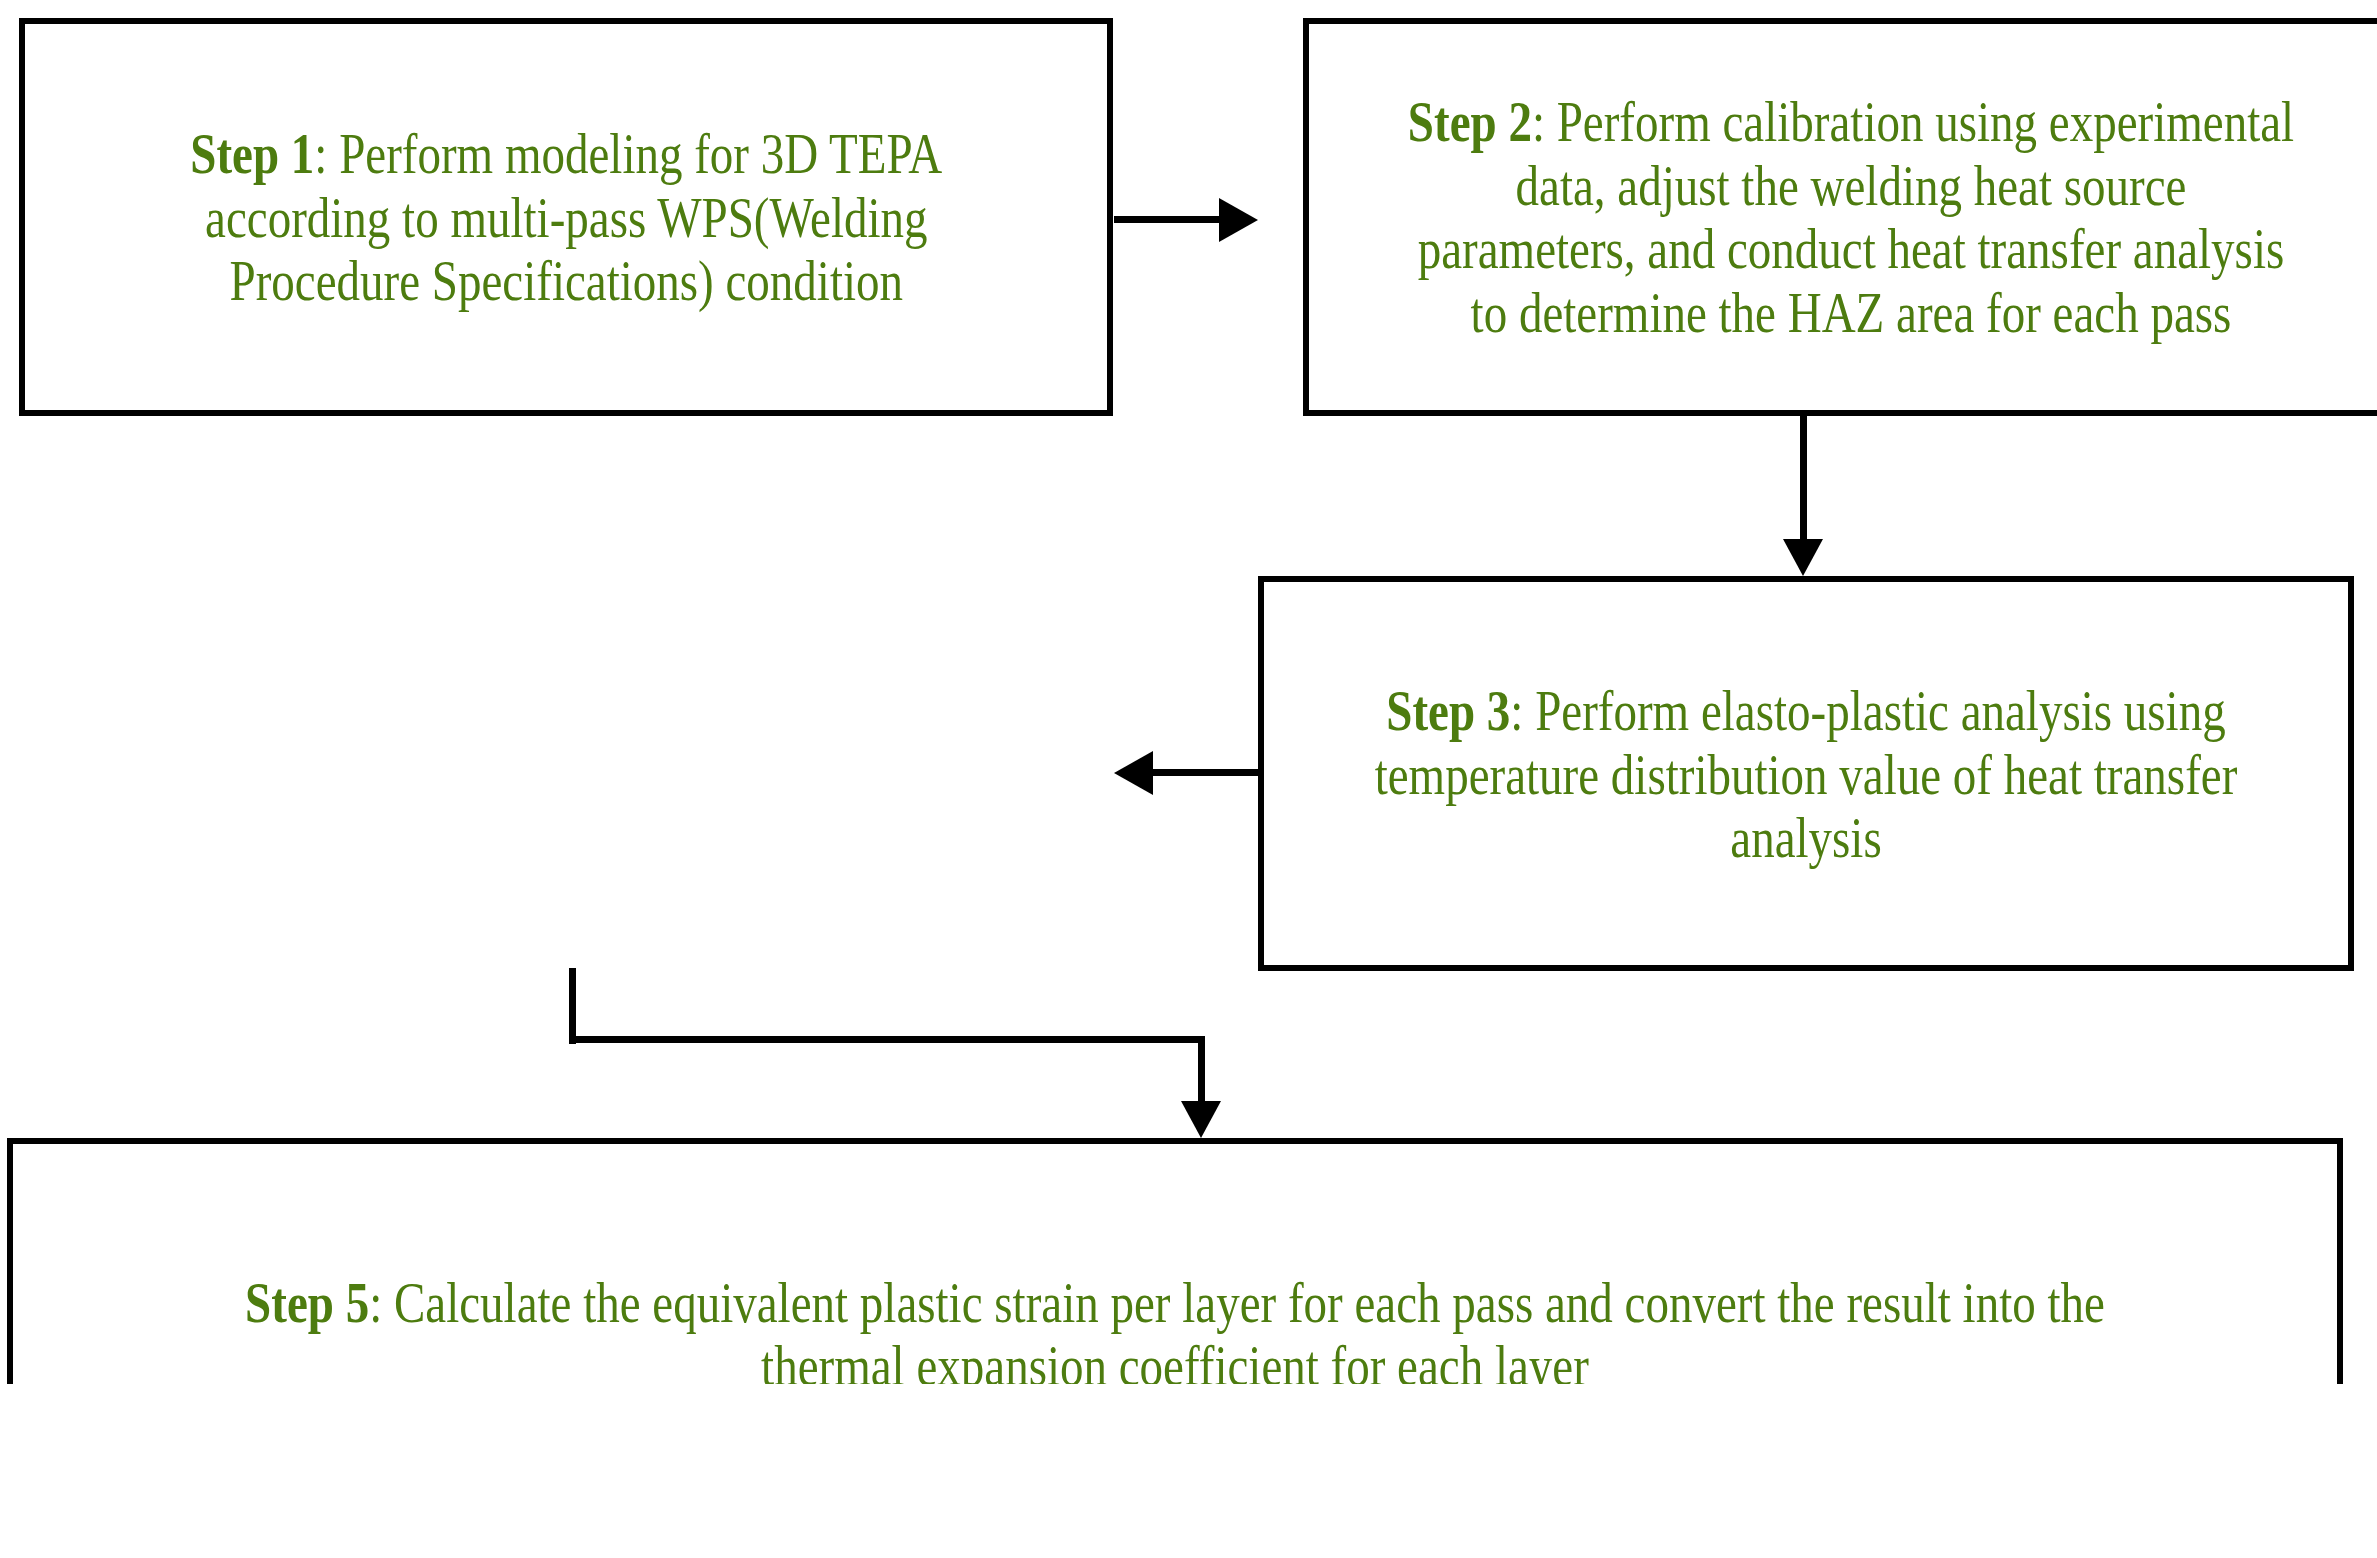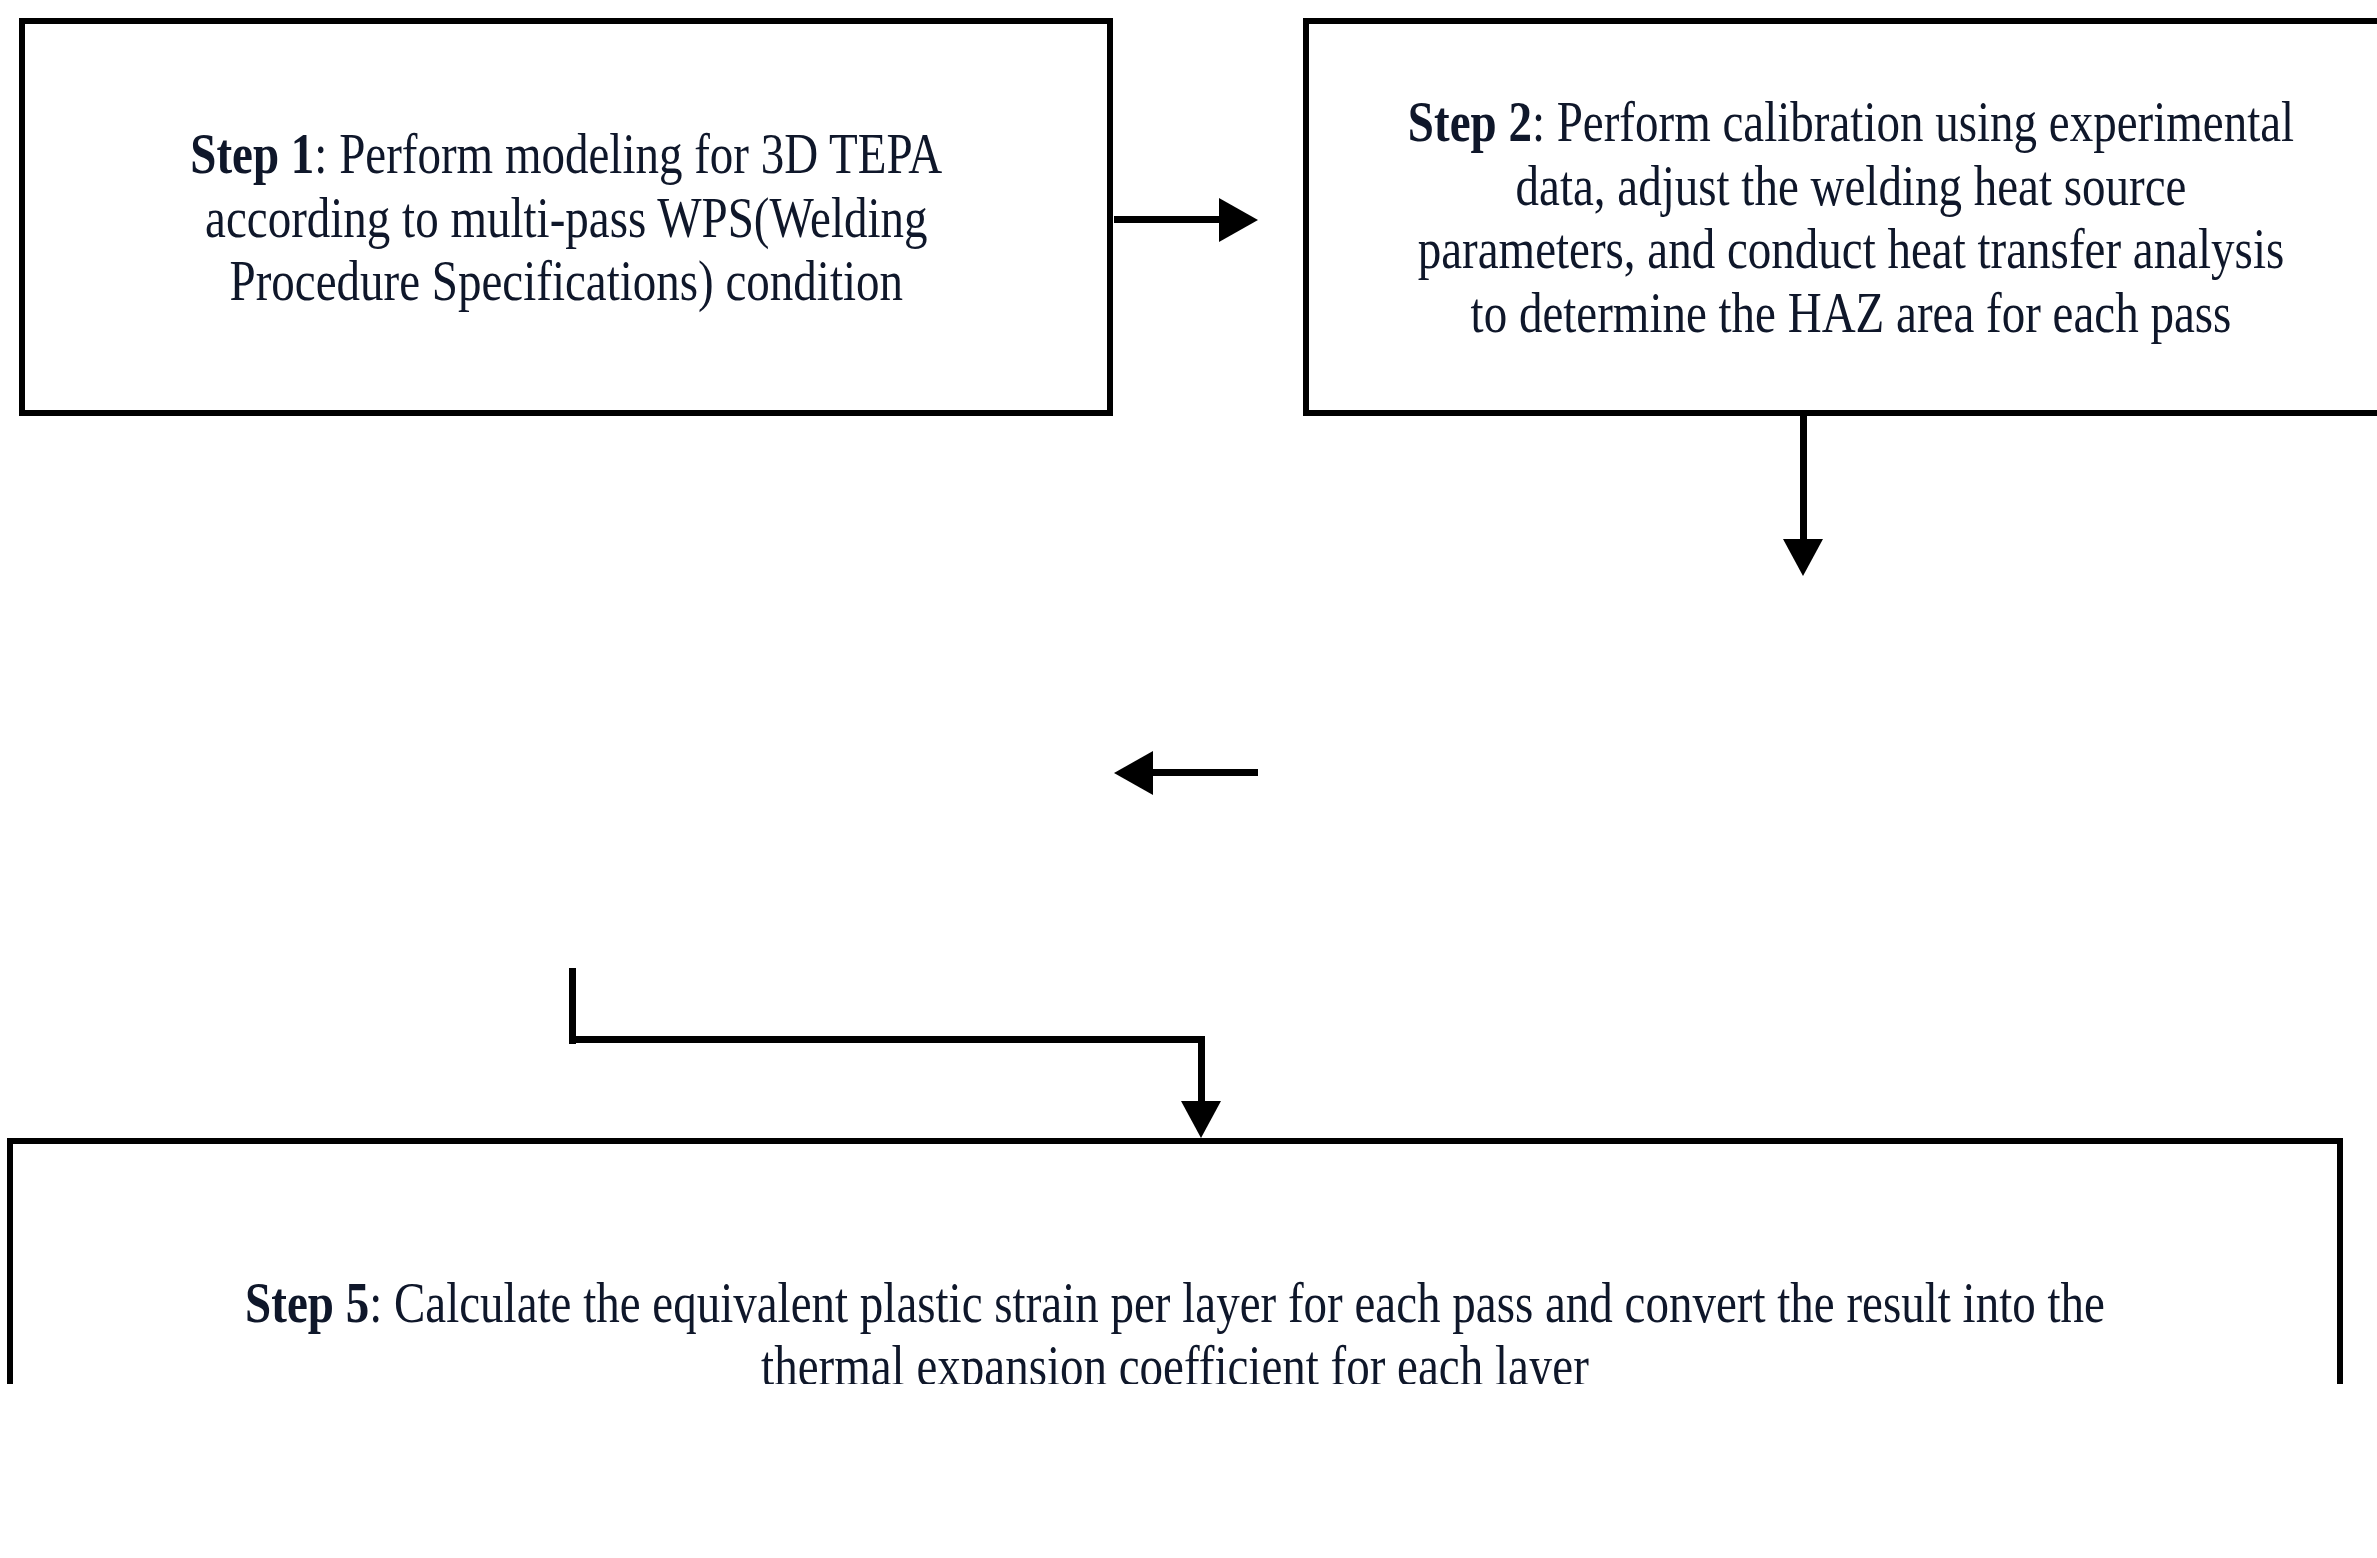--- a/index.html
+++ b/index.html
@@ -1,21 +1,21 @@
 <!DOCTYPE html>
 <html style="font-size:14px"><head>
 <meta charset="utf-8">
 <style>
   html,body{margin:0;padding:0;background:#ffffff;}
   #figure{
     position:relative;
     width:2377px;height:1384px;
     background:#ffffff;
     font-family:"Liberation Serif","DejaVu Serif",serif;
-    color:#0f172a;
+    color:#4d7c0f;
     overflow:hidden;
   }
   .box{
     position:absolute;
     border:6.1px solid #000000;
     box-sizing:border-box;
     background:#ffffff;
     display:flex;
     flex-direction:column;
     justify-content:center;
@@ -50,20 +50,27 @@
 
   <div class="box" style="left:1303px;top:17.6px;width:1096px;height:398px">
     <div class="box-text">
       <div><span class="step-label">Step 2</span><span>: Perform calibration using experimental</span></div>
       <div>data, adjust the welding heat source</div>
       <div>parameters, and conduct heat transfer analysis</div>
       <div>to determine the HAZ area for each pass</div>
     </div>
   </div>
 
+  <div class="box" style="left:1258px;top:576px;width:1096px;height:395px">
+    <div class="box-text">
+      <div><span class="step-label">Step 3</span><span>: Perform elasto-plastic analysis using</span></div>
+      <div>temperature distribution value of heat transfer</div>
+      <div>analysis</div>
+    </div>
+  </div>
 
 
   <div class="box" style="left:7px;top:1138px;width:2336px;height:392px">
     <div class="box-text">
       <div><span class="step-label">Step 5</span><span>: Calculate the equivalent plastic strain per layer for each pass and convert the result into the</span></div>
       <div>thermal expansion coefficient for each layer</div>
     </div>
   </div>
 
   <div class="conn" style="left:1114px;top:216px;width:107px;height:7px"></div>

